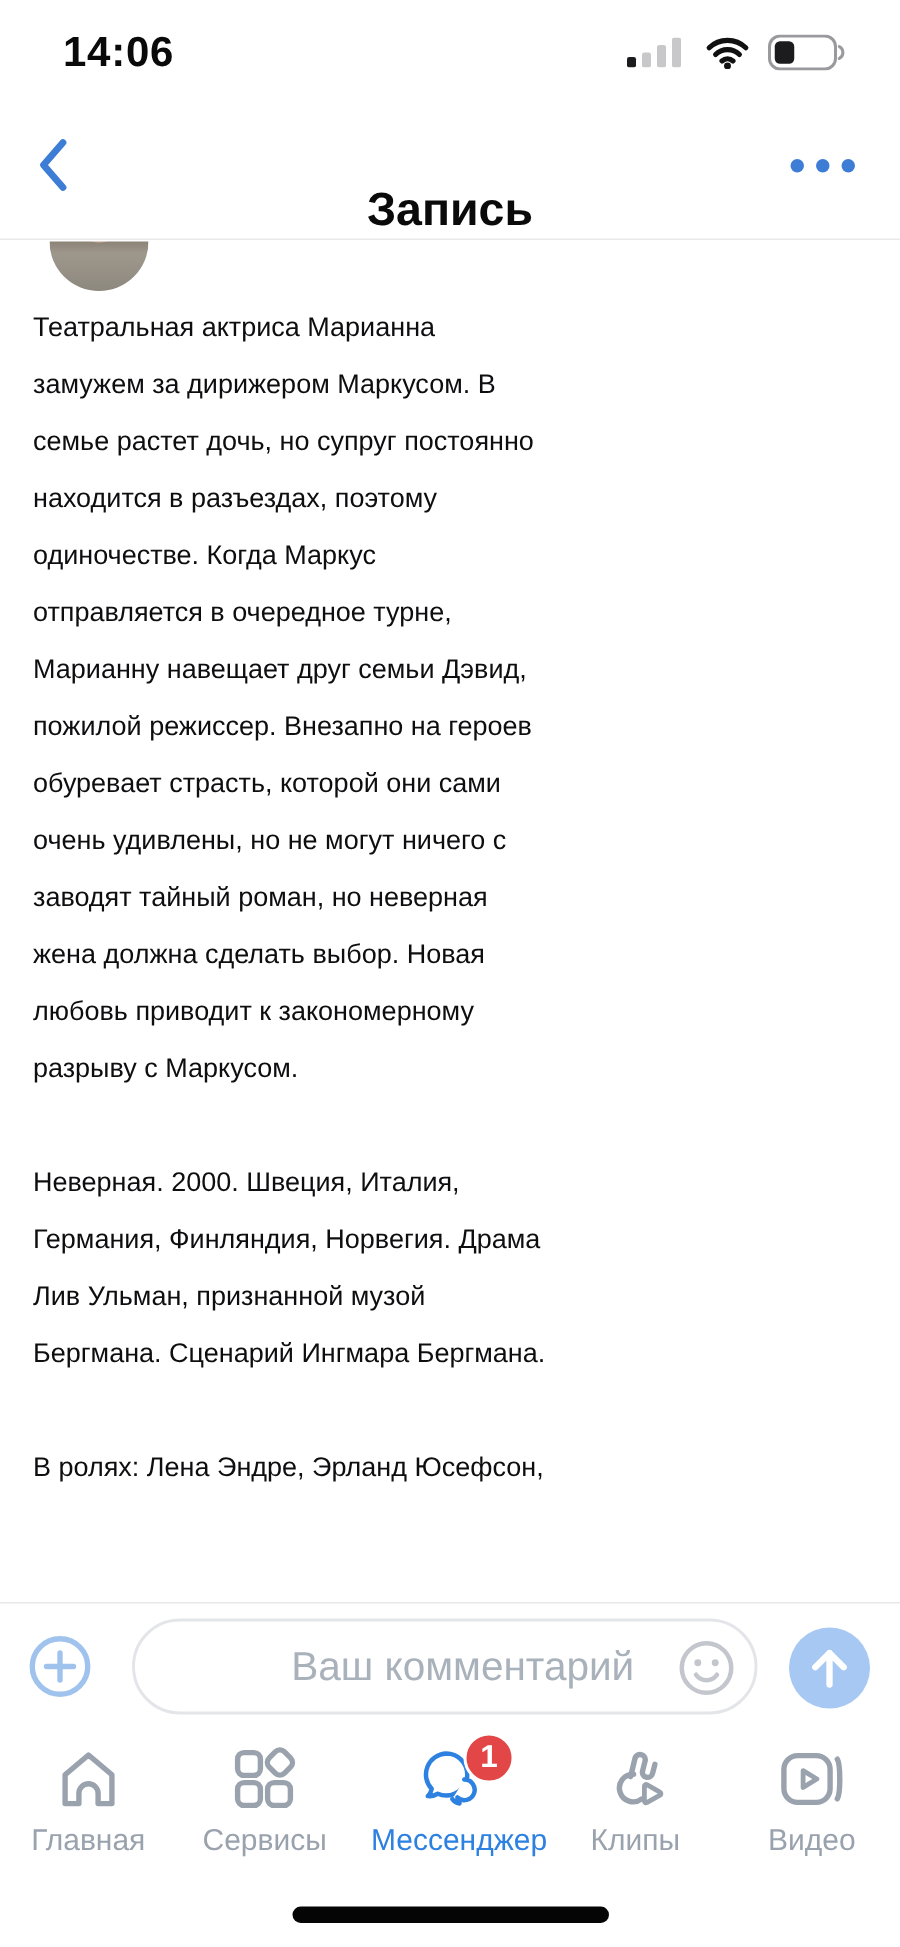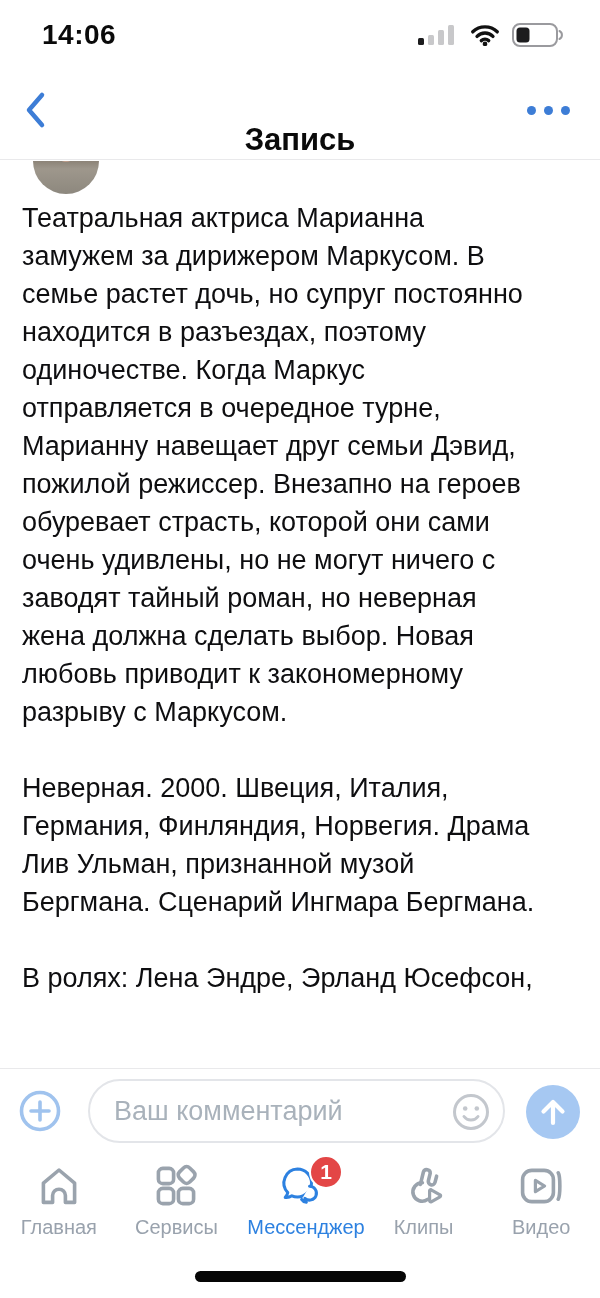--- a/index.html
+++ b/index.html
@@ -25,26 +25,26 @@
   .nav-more i{width:9px;height:9px;border-radius:50%;background:var(--accent);display:block;}
 
   
   .content{position:absolute;top:161px;left:0;width:600px;height:907px;overflow:hidden;background:#fff;}
   .avatar{position:absolute;left:33px;top:-33px;width:66px;height:66px;border-radius:50%;
     background:
       radial-gradient(circle at 50% 28%, #bb9b88 0 26%, rgba(0,0,0,0) 27%),
       linear-gradient(180deg,#6e6258 0%, #7d7266 40%, #9e978c 62%, #8d887e 100%);
     }
   .post-text{position:absolute;left:22px;top:38px;right:10px;}
-  .post-line{font-size:27px;line-height:38px;white-space:nowrap;color:var(--text);}
+  .post-line{font-size:18px;line-height:38px;white-space:nowrap;color:var(--text);}
 
   
   .comment-bar{position:absolute;top:1068px;left:0;width:600px;height:84px;background:#fff;border-top:1px solid var(--divider);}
   .plus-btn{position:absolute;left:19px;top:21px;width:42px;height:42px;cursor:pointer;}
-  .comment-pill{position:absolute;left:88px;top:10px;width:417px;height:64px;border:2px solid var(--pill-border);border-radius:32px;background:#fff;display:flex;align-items:center;cursor:text;}
+  .comment-pill{position:absolute;left:88px;top:10px;width:417px;height:64px;border:2px solid var(--pill-border);border-radius:32px;background:#fff;display:flex;align-items:center;cursor:text;justify-content:center;}
   .comment-placeholder{margin-left:24px;font-size:27px;color:var(--placeholder);}
   .emoji-btn{position:absolute;right:12px;top:11px;width:40px;height:40px;cursor:pointer;}
   .send-btn{position:absolute;right:20px;top:16px;width:54px;height:54px;border-radius:50%;background:var(--send-blue);display:flex;align-items:center;justify-content:center;cursor:pointer;}
 
   
   .tabbar{position:absolute;top:1152px;left:0;width:600px;height:108px;display:flex;background:#fff;}
   .tab{flex:1;display:flex;flex-direction:column;align-items:center;padding-top:8px;cursor:pointer;}
   .tab-icon-wrap{position:relative;width:52px;height:52px;display:flex;align-items:center;justify-content:center;}
   .tab-label{margin-top:4px;font-size:20px;color:var(--tab-gray);}
   .tab.active .tab-label{color:var(--msg-blue);margin-left:12px;}

